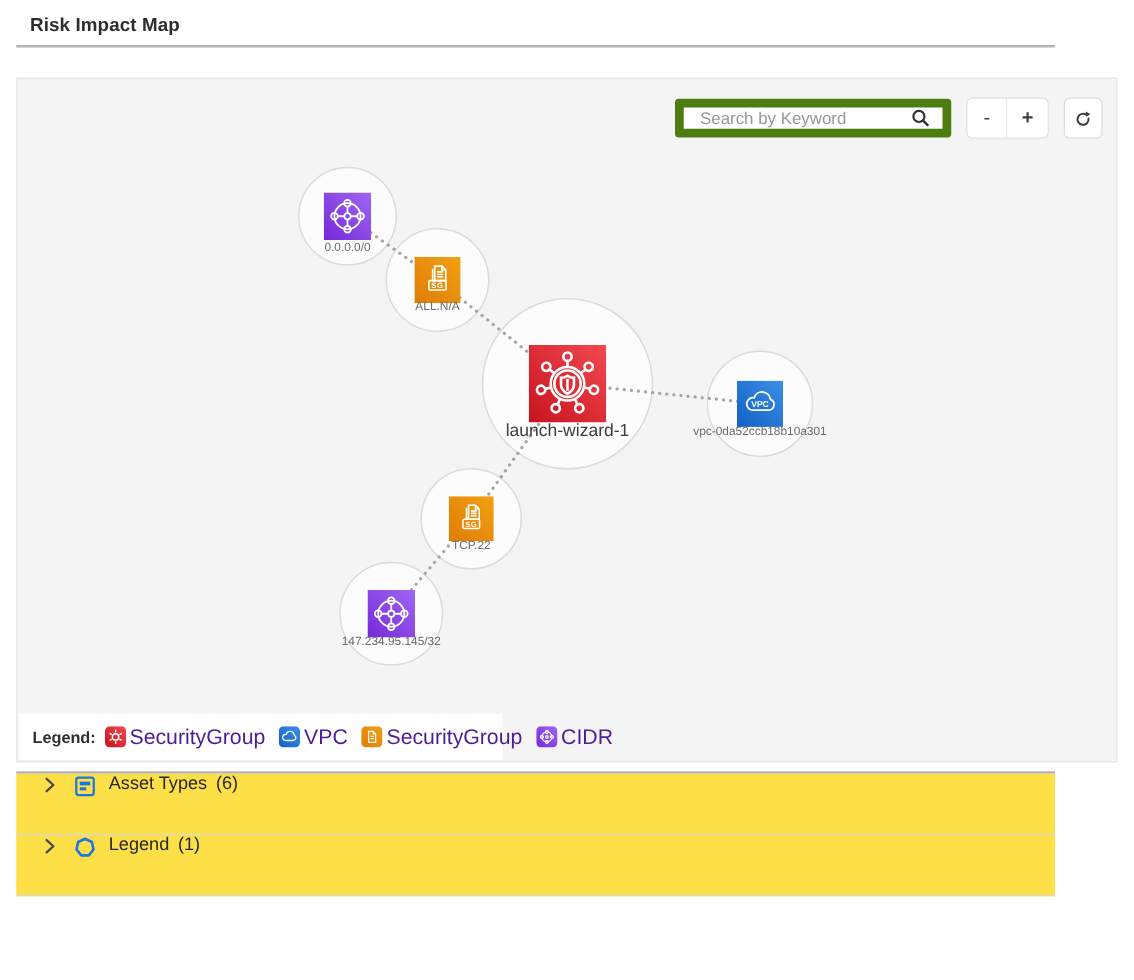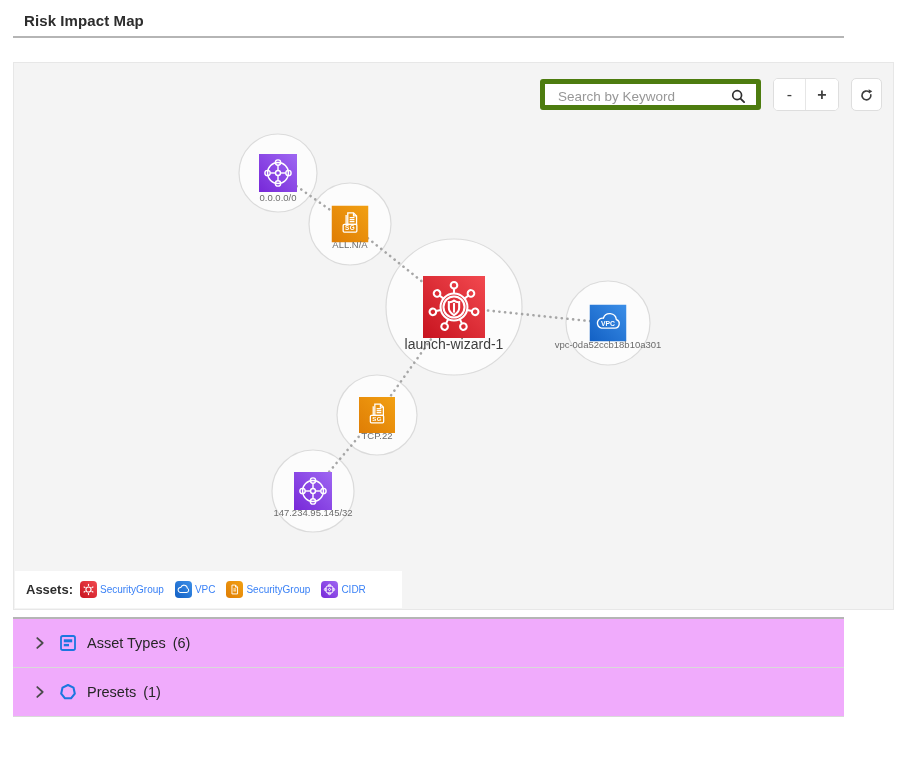--- a/index.html
+++ b/index.html
@@ -13,45 +13,45 @@
   
   .map-panel { position:relative; width:881px; height:548px; margin-top:24px;
     background:#f4f4f4; border:1px solid #e7e7e7; }
   .graph { position:absolute; left:0; top:0; width:879px; height:546px; }
   .ncircle { fill:#fcfcfc; stroke:#dbdbdb; stroke-width:1.2; }
   .edge { stroke:#a6a6a6; stroke-width:2.6; stroke-linecap:round; stroke-dasharray:0.1 5.6; fill:none; }
   .nlabel { font-family:"Liberation Sans",sans-serif; font-size:9.5px; fill:#6b6b6b; }
   .nlabel.primary { font-size:14px; fill:#3d3d3d; }
 
   .map-controls { position:absolute; top:15px; right:11px; display:flex; align-items:center; gap:12px; }
-  .searchbox { width:221px; height:31px; background:#fff; border:5px solid #4d7c0f; border-radius:3px;
-    display:flex; align-items:flex-end; padding:0 9px 0 11px; }
+  .searchbox { width:221px; height:31px; background:#fff; border:7px solid #4d7c0f; border-radius:3px;
+    display:flex; align-items:flex-start; padding:0 9px 0 11px; }
   .searchbox input { border:none; outline:none; flex:1; font-family:"Liberation Sans",sans-serif;
     font-size:13.5px; color:#333; background:transparent; min-width:0; }
   .searchbox input::placeholder { color:#979797; }
   .search-btn { background:none; border:none; padding:0; cursor:pointer; display:flex; align-items:center; }
   .zoomgroup { display:flex; height:33px; background:#fff; border:1px solid #dedede; border-radius:5px; overflow:hidden; }
   .zbtn { width:32px; border:none; background:#fff; font-family:"Liberation Sans",sans-serif;
     color:#3f3f3f; cursor:pointer; padding:0; line-height:31px; }
   .zbtn.minus { font-size:16px; font-weight:400; border-right:1px solid #e6e6e6; }
   .zbtn.plus { font-size:16px; font-weight:700; }
   .refresh-btn { width:31px; height:33px; background:#fff; border:1px solid #dedede; border-radius:5px;
     cursor:pointer; display:flex; align-items:center; justify-content:center; padding:0; }
 
   .legend { position:absolute; left:1px; bottom:1px; width:387px; height:37px; background:#ffffff;
     display:flex; align-items:center; padding-left:11px; }
   .legend-label { font-size:13px; font-weight:700; color:#2d2d2d; margin-right:7px; }
   .legend-item { display:flex; align-items:center; margin-right:11px; }
   .legend-item svg { margin-right:3px; }
-  .legend-item .li-name { font-size:10px; color:#3b82f6; }
+  .legend-item .li-name { font-size:17px; color:#4c1d95; }
 
   
   .assets-title { padding-top:45px; }
-  .asset-row { height:49px; display:flex; align-items:center; padding-left:18px;
-    border-bottom:1px solid #d9d9d9; cursor:pointer; background:#f0abfc; }
+  .asset-row { height:49px; display:flex; align-items:flex-start; padding-left:18px;
+    border-bottom:1px solid #d9d9d9; cursor:pointer; background:#fde047; }
   .asset-row .chev { margin-right:9px; display:flex; }
   .asset-row .ricon { margin-right:9px; display:flex; }
   .asset-row .rlabel { font-size:14.5px; font-weight:500; color:#262626; }
   .asset-row .rcount { font-size:14.5px; font-weight:400; color:#262626; margin-left:7px; }
 
   .hidden-defs { position:absolute; width:0; height:0; overflow:hidden; }
 </style>
 </head>
 <body>
 
@@ -192,21 +192,21 @@
       </div>
       <button class="refresh-btn">
         <svg width="17" height="17" viewBox="0 0 20 20">
           <path d="M 13.2 7.0 A 5.2 5.2 0 1 0 15.1 10.4" stroke="#3d3d3d" stroke-width="1.9" fill="none" stroke-linecap="round"></path>
           <polygon points="12.4,3.7 16.8,6.1 13.2,8.8" fill="#3d3d3d"></polygon>
         </svg>
       </button>
     </div>
 
     <div class="legend">
-      <span class="legend-label">Assets:</span>
+      <span class="legend-label">Legend:</span>
 
       <span class="legend-item">
         <svg width="17" height="17" viewBox="0 0 20 20">
           <rect width="20" height="20" rx="4.5" fill="url(#grad-red)"></rect>
           <g stroke="#fff" stroke-width="1.3" fill="none">
             <circle cx="10" cy="10" r="3"></circle>
             <line x1="10" y1="5.8" x2="10" y2="3.4"></line>
               <line x1="10" y1="14.2" x2="10" y2="16.6"></line>
             <line x1="6.4" y1="7.9" x2="4.3" y2="6.7"></line>
               <line x1="13.6" y1="7.9" x2="15.7" y2="6.7"></line>
@@ -278,17 +278,17 @@
     <span class="chev">
       <svg width="18" height="18" viewBox="0 0 20 20">
           <polyline points="7,4.5 13,10 7,15.5" stroke="#4a4a4a" stroke-width="2" fill="none" stroke-linecap="round" stroke-linejoin="round"></polyline>
         </svg>
     </span>
     <span class="ricon">
       <svg width="20" height="20" viewBox="0 0 20 20">
         <polygon points="10,3 15.5,5.6 16.8,11.6 13,16.3 7,16.3 3.2,11.6 4.5,5.6" stroke="#1b76e0" stroke-width="2.1" fill="none" stroke-linejoin="round"></polygon>
       </svg>
     </span>
-    <span class="rlabel">Presets</span>
+    <span class="rlabel">Legend</span>
     <span class="rcount">(1)</span>
   </div>
 
 </div>
 
 </body></html>

